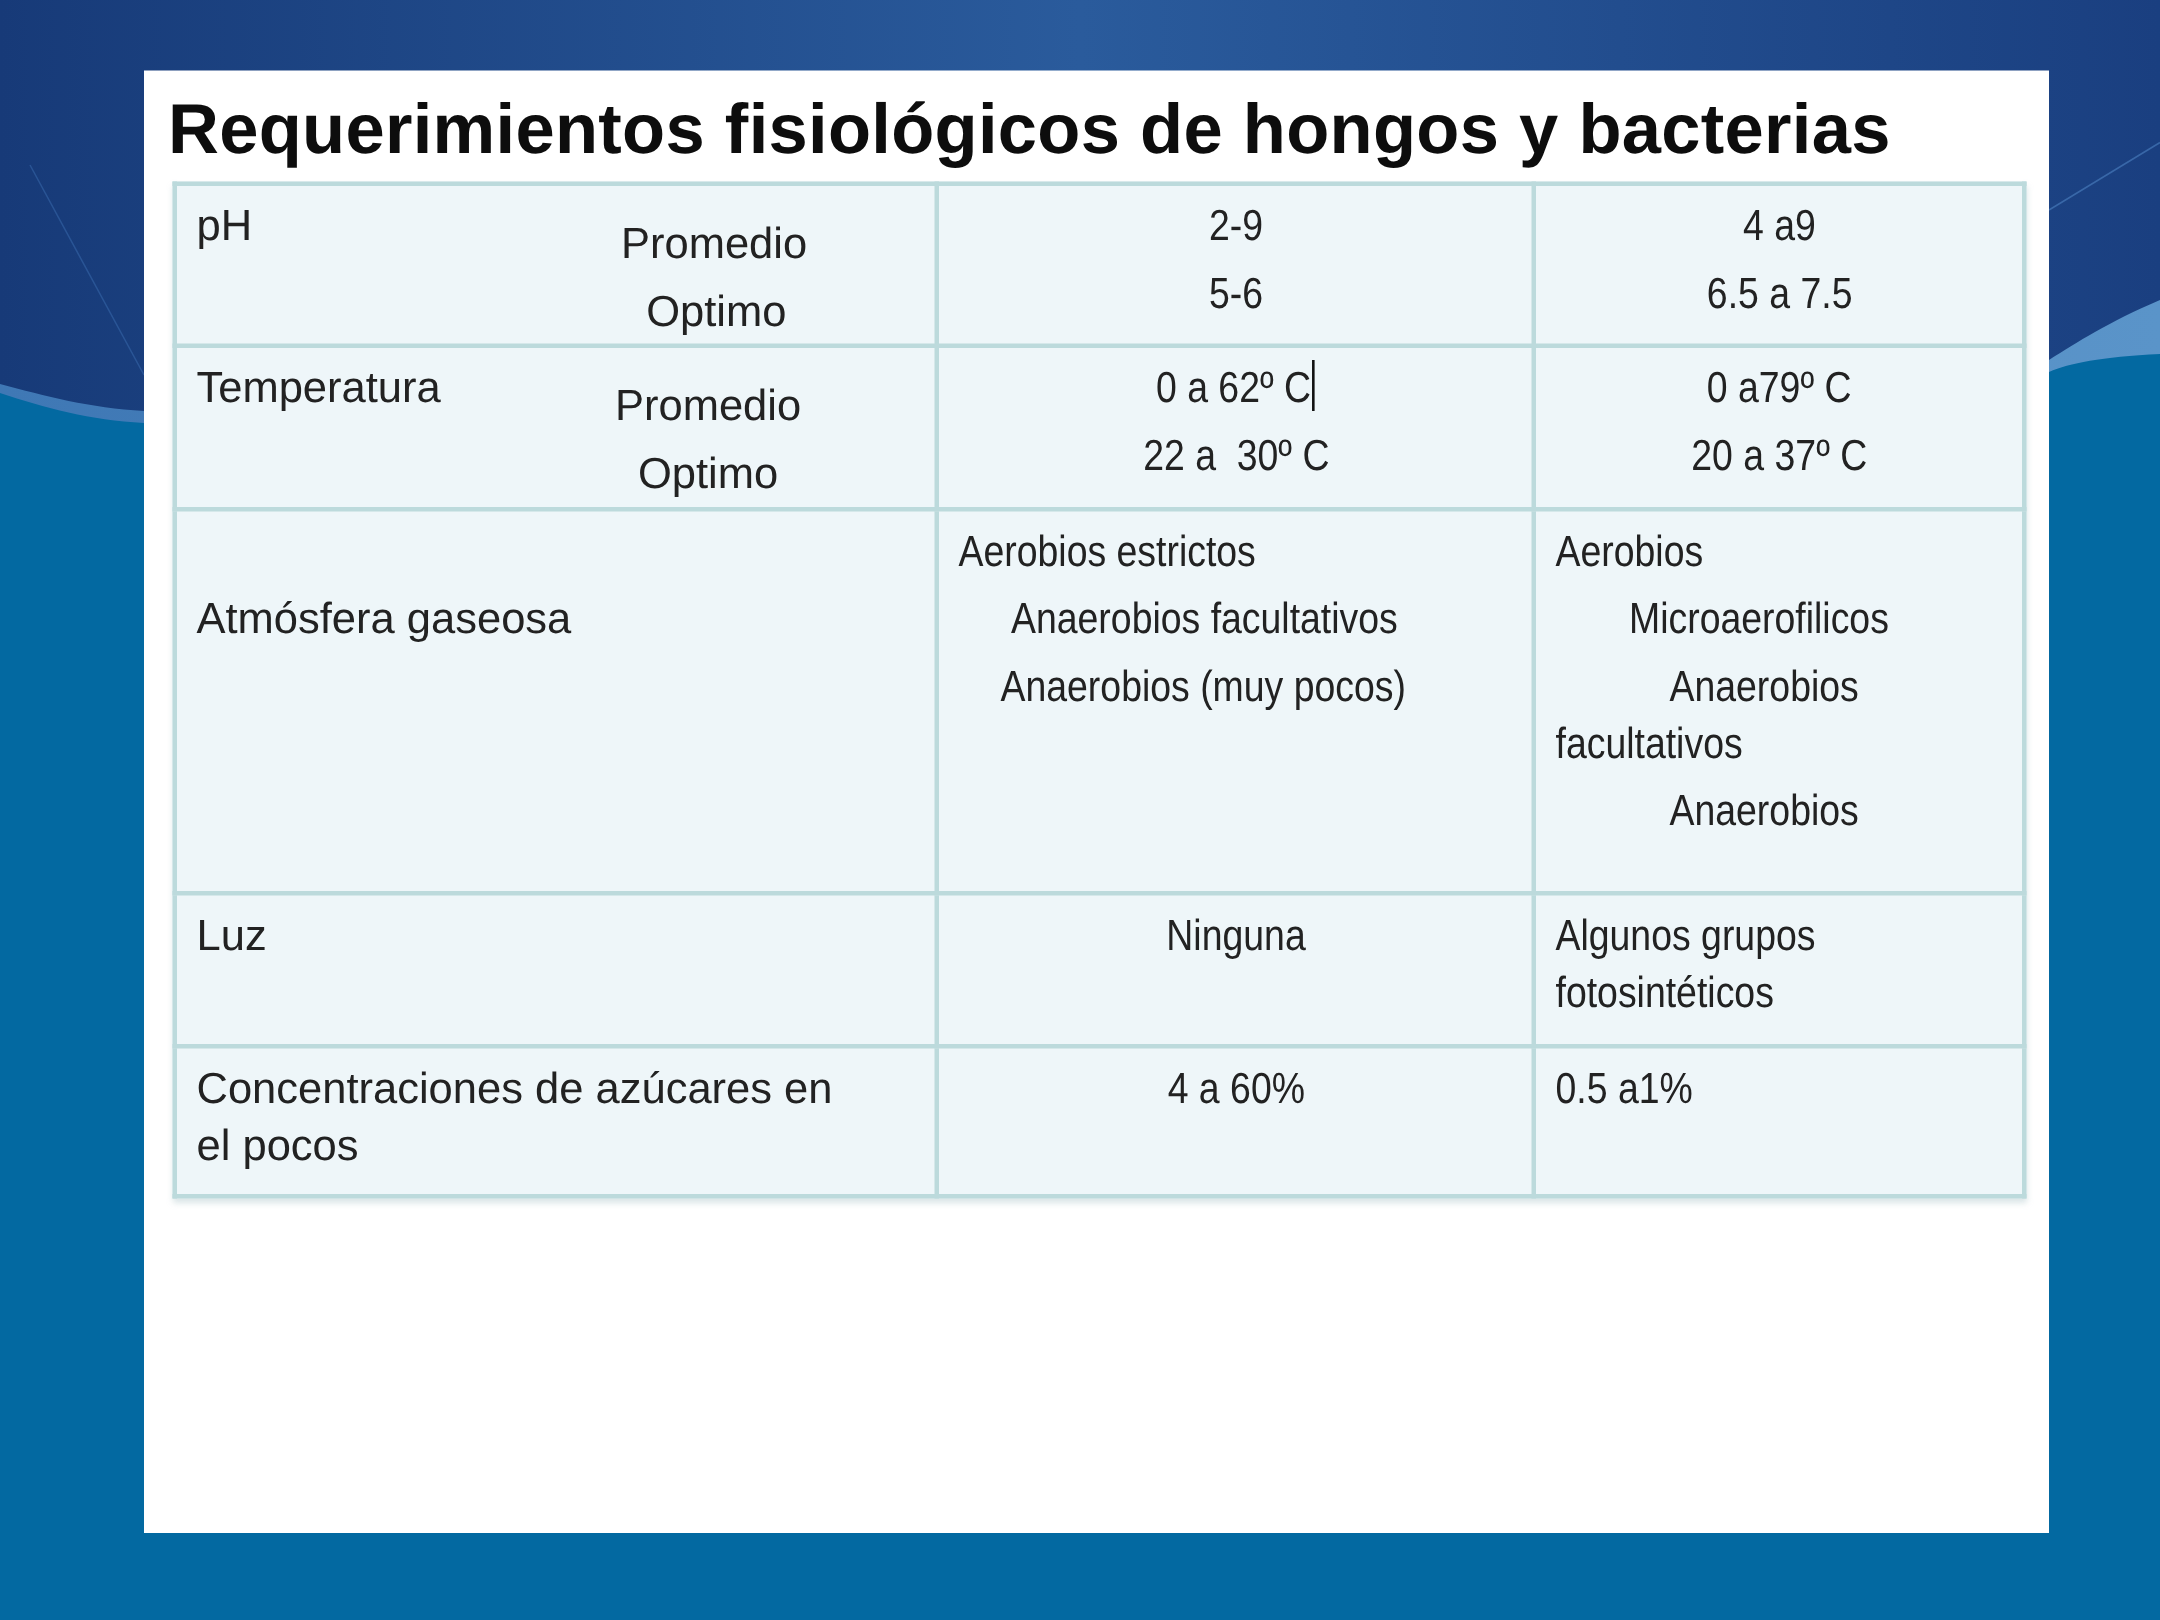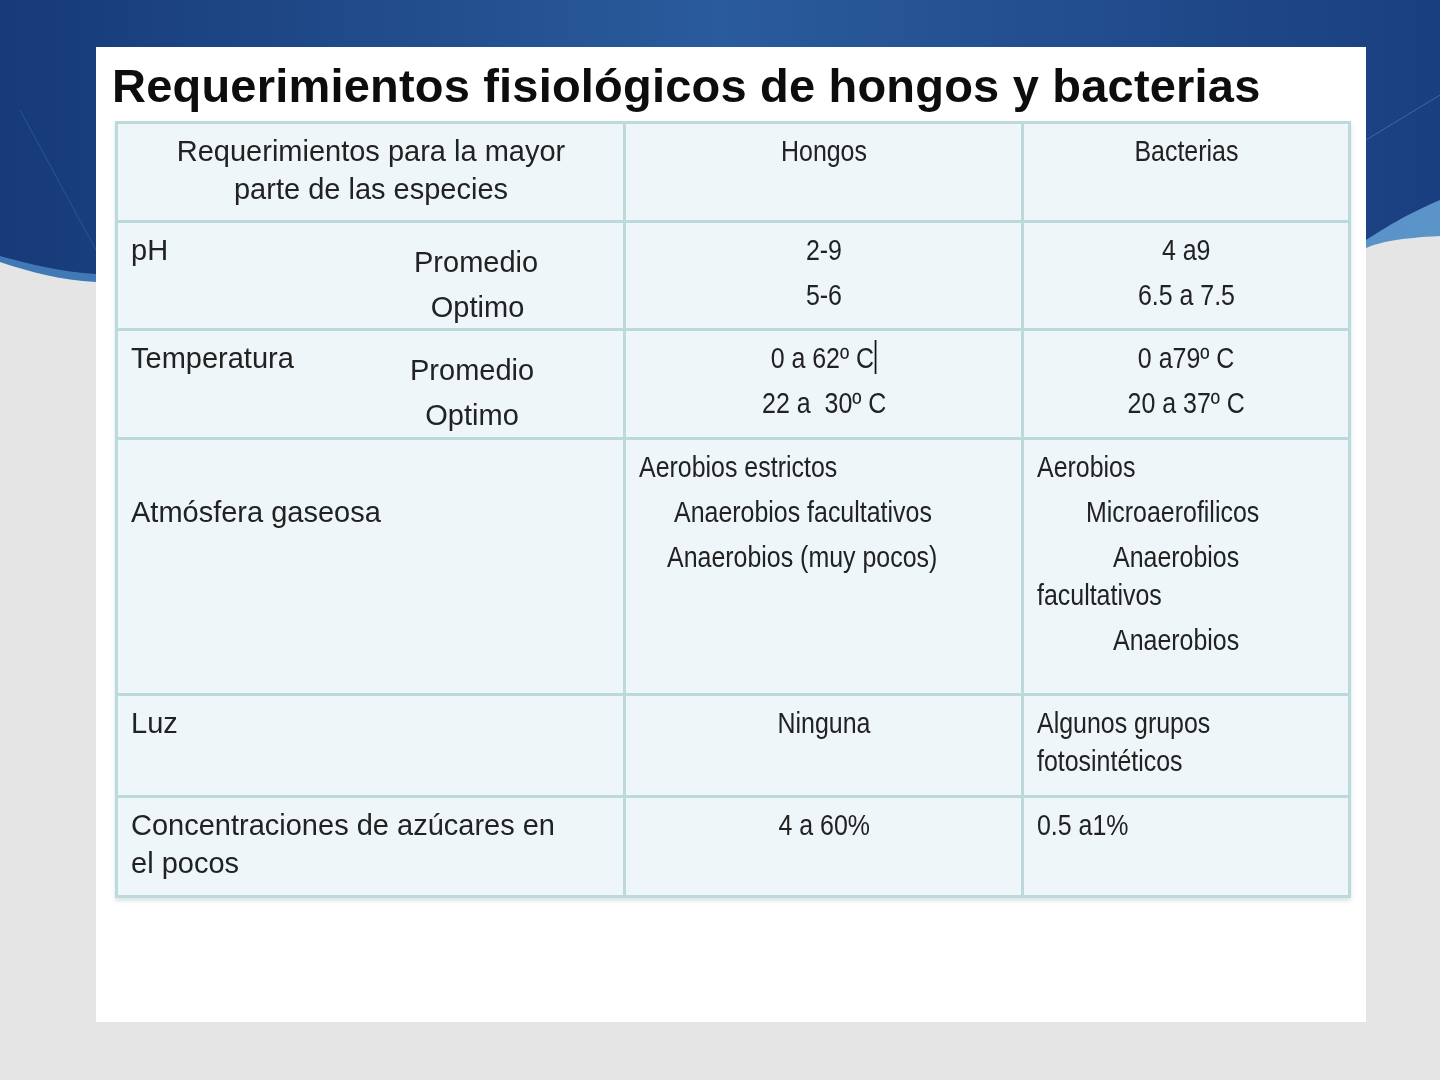--- a/index.html
+++ b/index.html
@@ -8,21 +8,21 @@
     width: 1440px;
     height: 1080px;
     overflow: hidden;
     background: #ffffff;
     font-family: "Liberation Sans", "DejaVu Sans", sans-serif;
   }
   .slide {
     position: relative;
     width: 1440px;
     height: 1080px;
-    background: #e5e5e5;
+    background: #0369a1;
     overflow: hidden;
   }
   .swoosh {
     position: absolute;
     left: 0; top: 0;
     width: 1440px;
     height: 300px;
   }
   .panel {
     position: absolute;
@@ -117,32 +117,20 @@
   <div class="title">Requerimientos fisiológicos de hongos y bacterias</div>
 
   <table class="req">
     <colgroup>
       <col class="c1">
         <col class="c2">
         <col class="c3">
     </colgroup>
 
     <tbody>
-        <tr style="height:99px">
-      <td class="center">
-        <span class="line">Requerimientos para la mayor</span>
-        <span class="line">parte de las especies</span>
-      </td>
-      <td class="center">
-        <span class="cond">Hongos</span>
-      </td>
-      <td class="center">
-        <span class="cond">Bacterias</span>
-      </td>
-    </tr>
 
     <tr style="height:108px">
       <td>
         <div class="split">
           <span class="left">pH</span>
           <span class="right">
             <span class="line">Promedio</span>
             <span class="line gap" style="padding-left:3px">Optimo</span>
           </span>
         </div>

